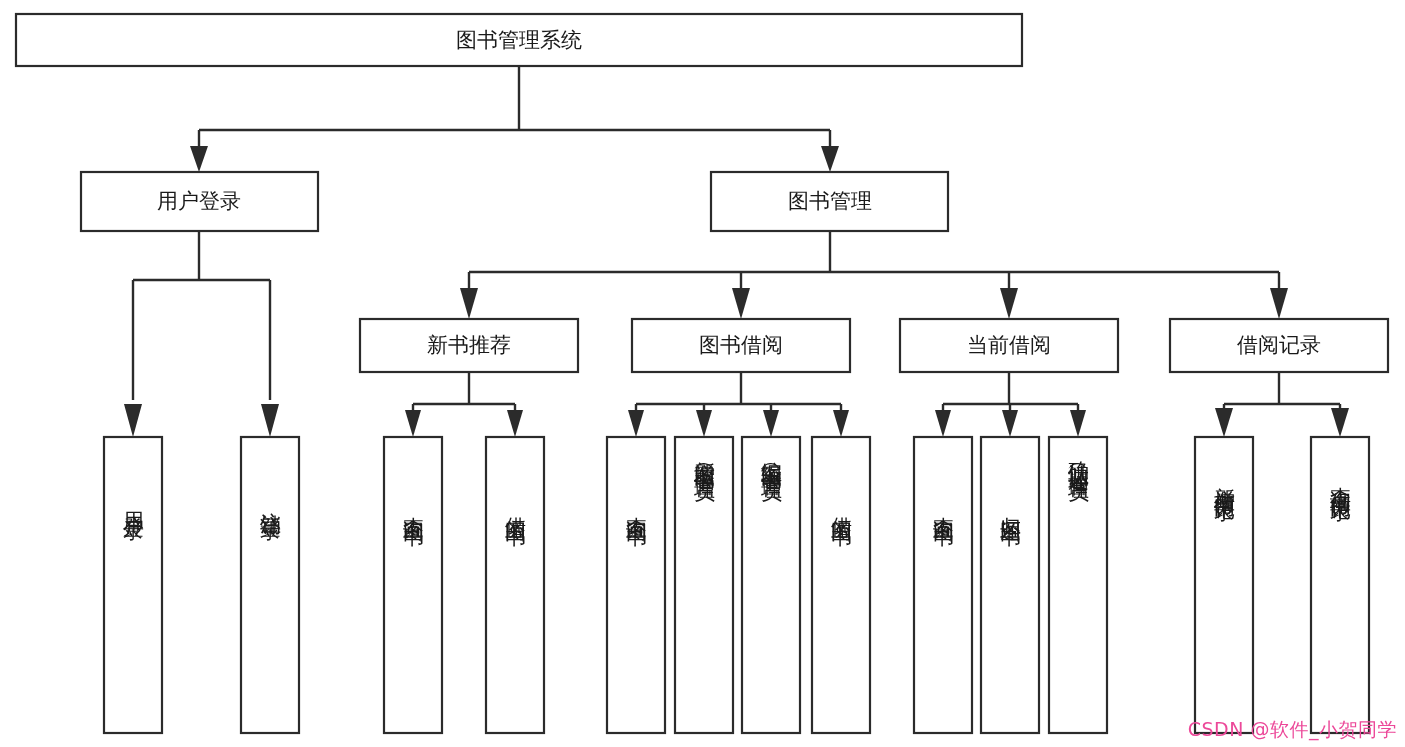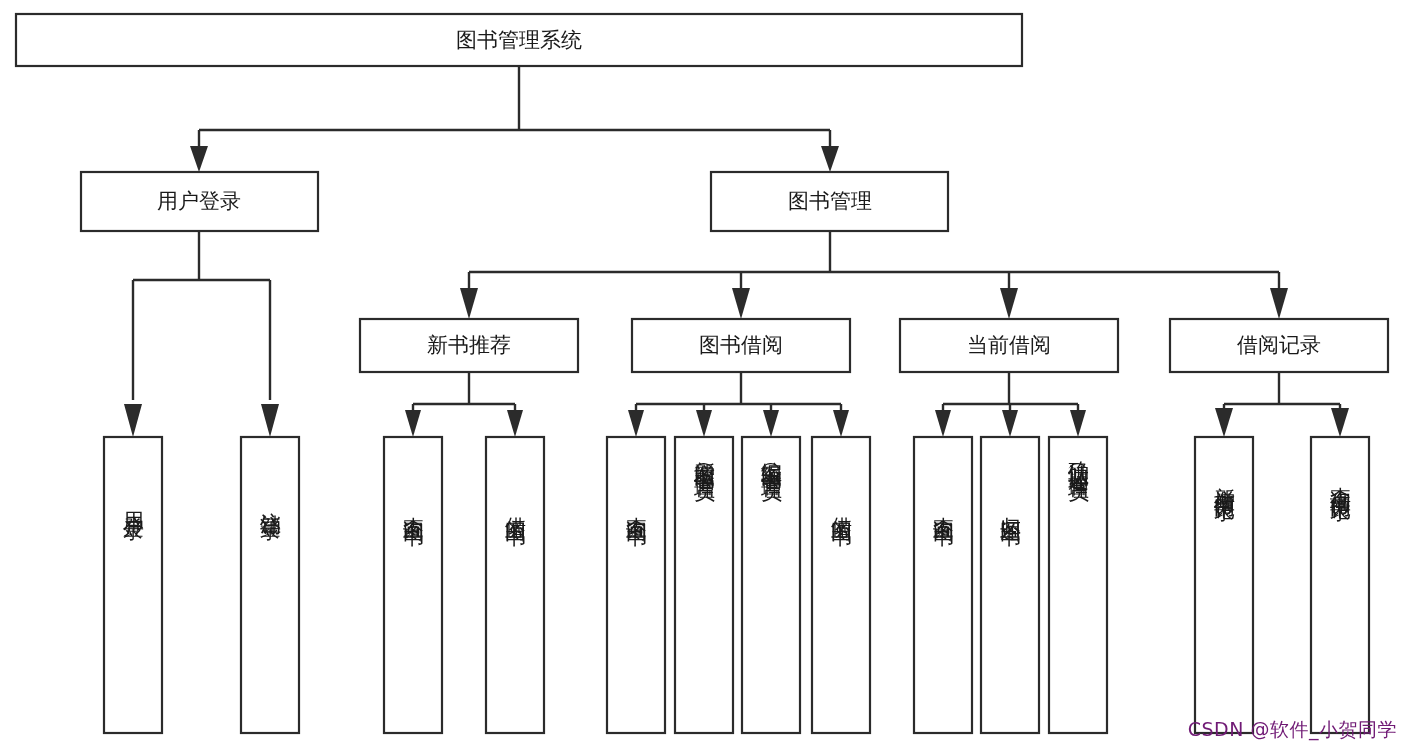--- a/index.html
+++ b/index.html
@@ -65,21 +65,21 @@
     align-items: flex-start;
     justify-content: center;
     pointer-events: none;
   }
   .watermark {
     position: absolute;
     right: 8px;
     bottom: 4px;
     font-family: "DejaVu Sans", "Liberation Sans", sans-serif;
     font-size: 19px;
-    color: #701a75;
+    color: #ec4899;
     white-space: nowrap;
     letter-spacing: 0.5px;
   }
 </style>
 </head>
 <body>
 
 <div id="diagram-root">
 
   <svg class="flow" viewBox="0 0 1405 747">

